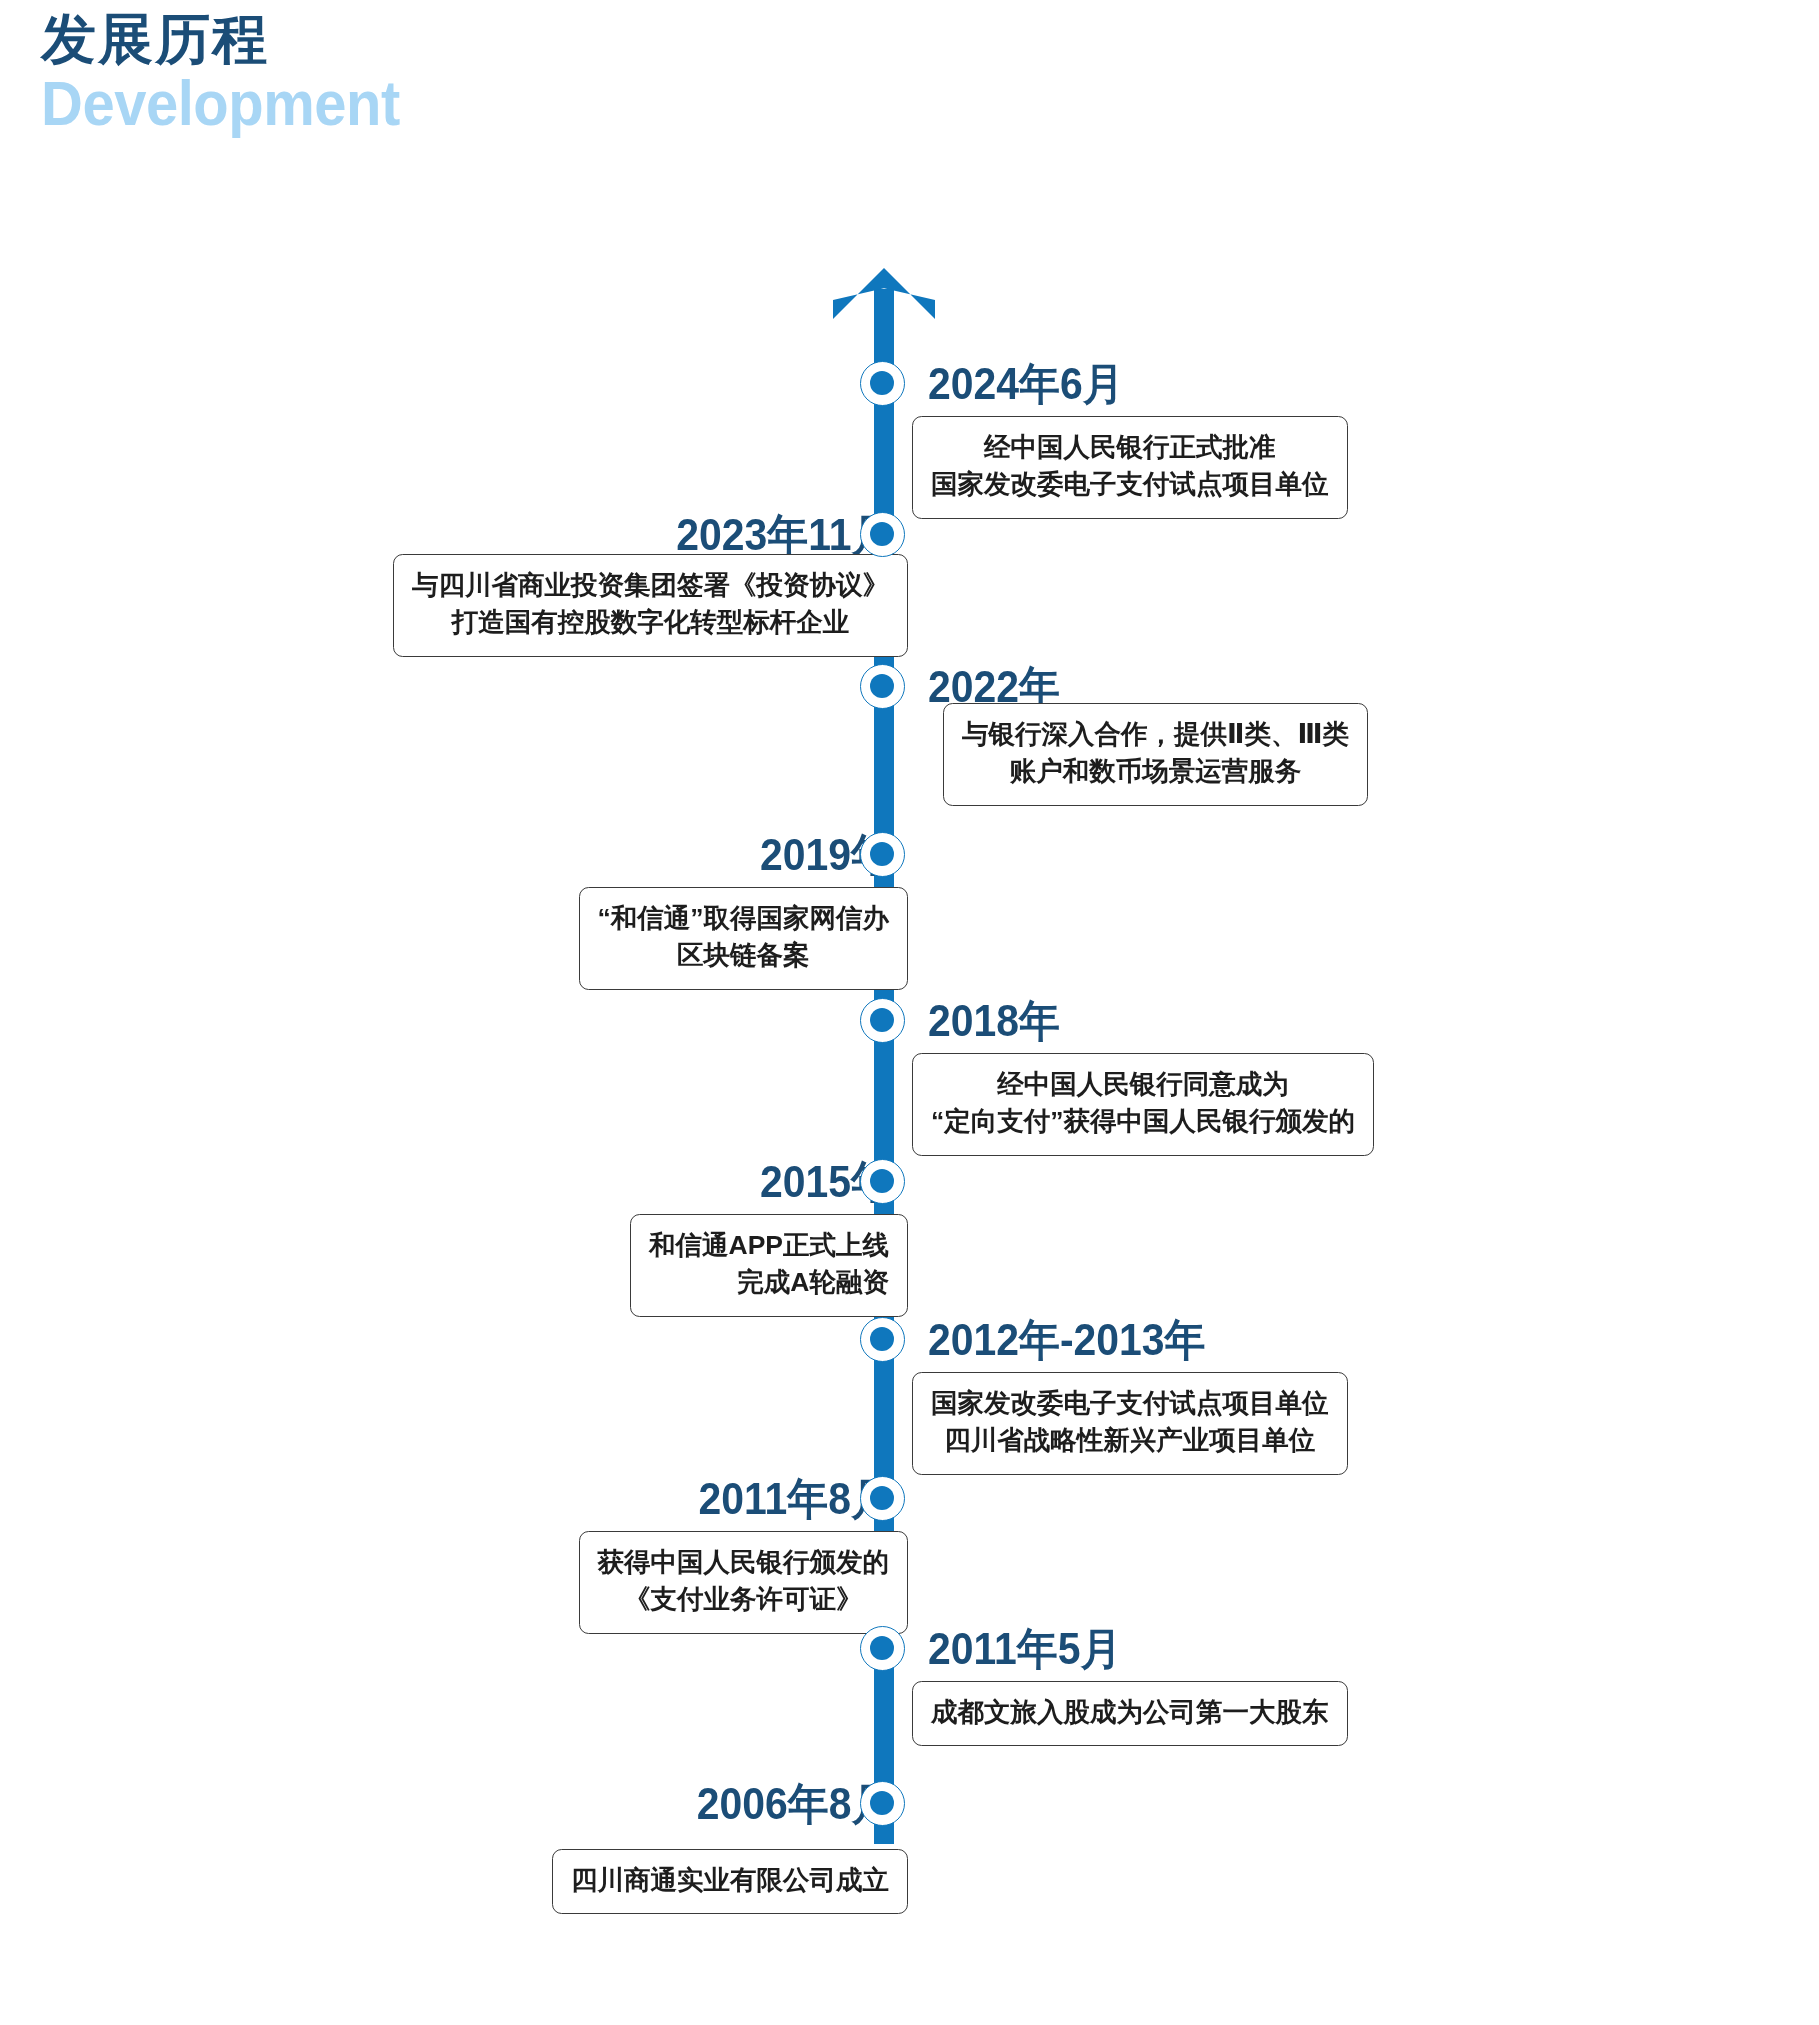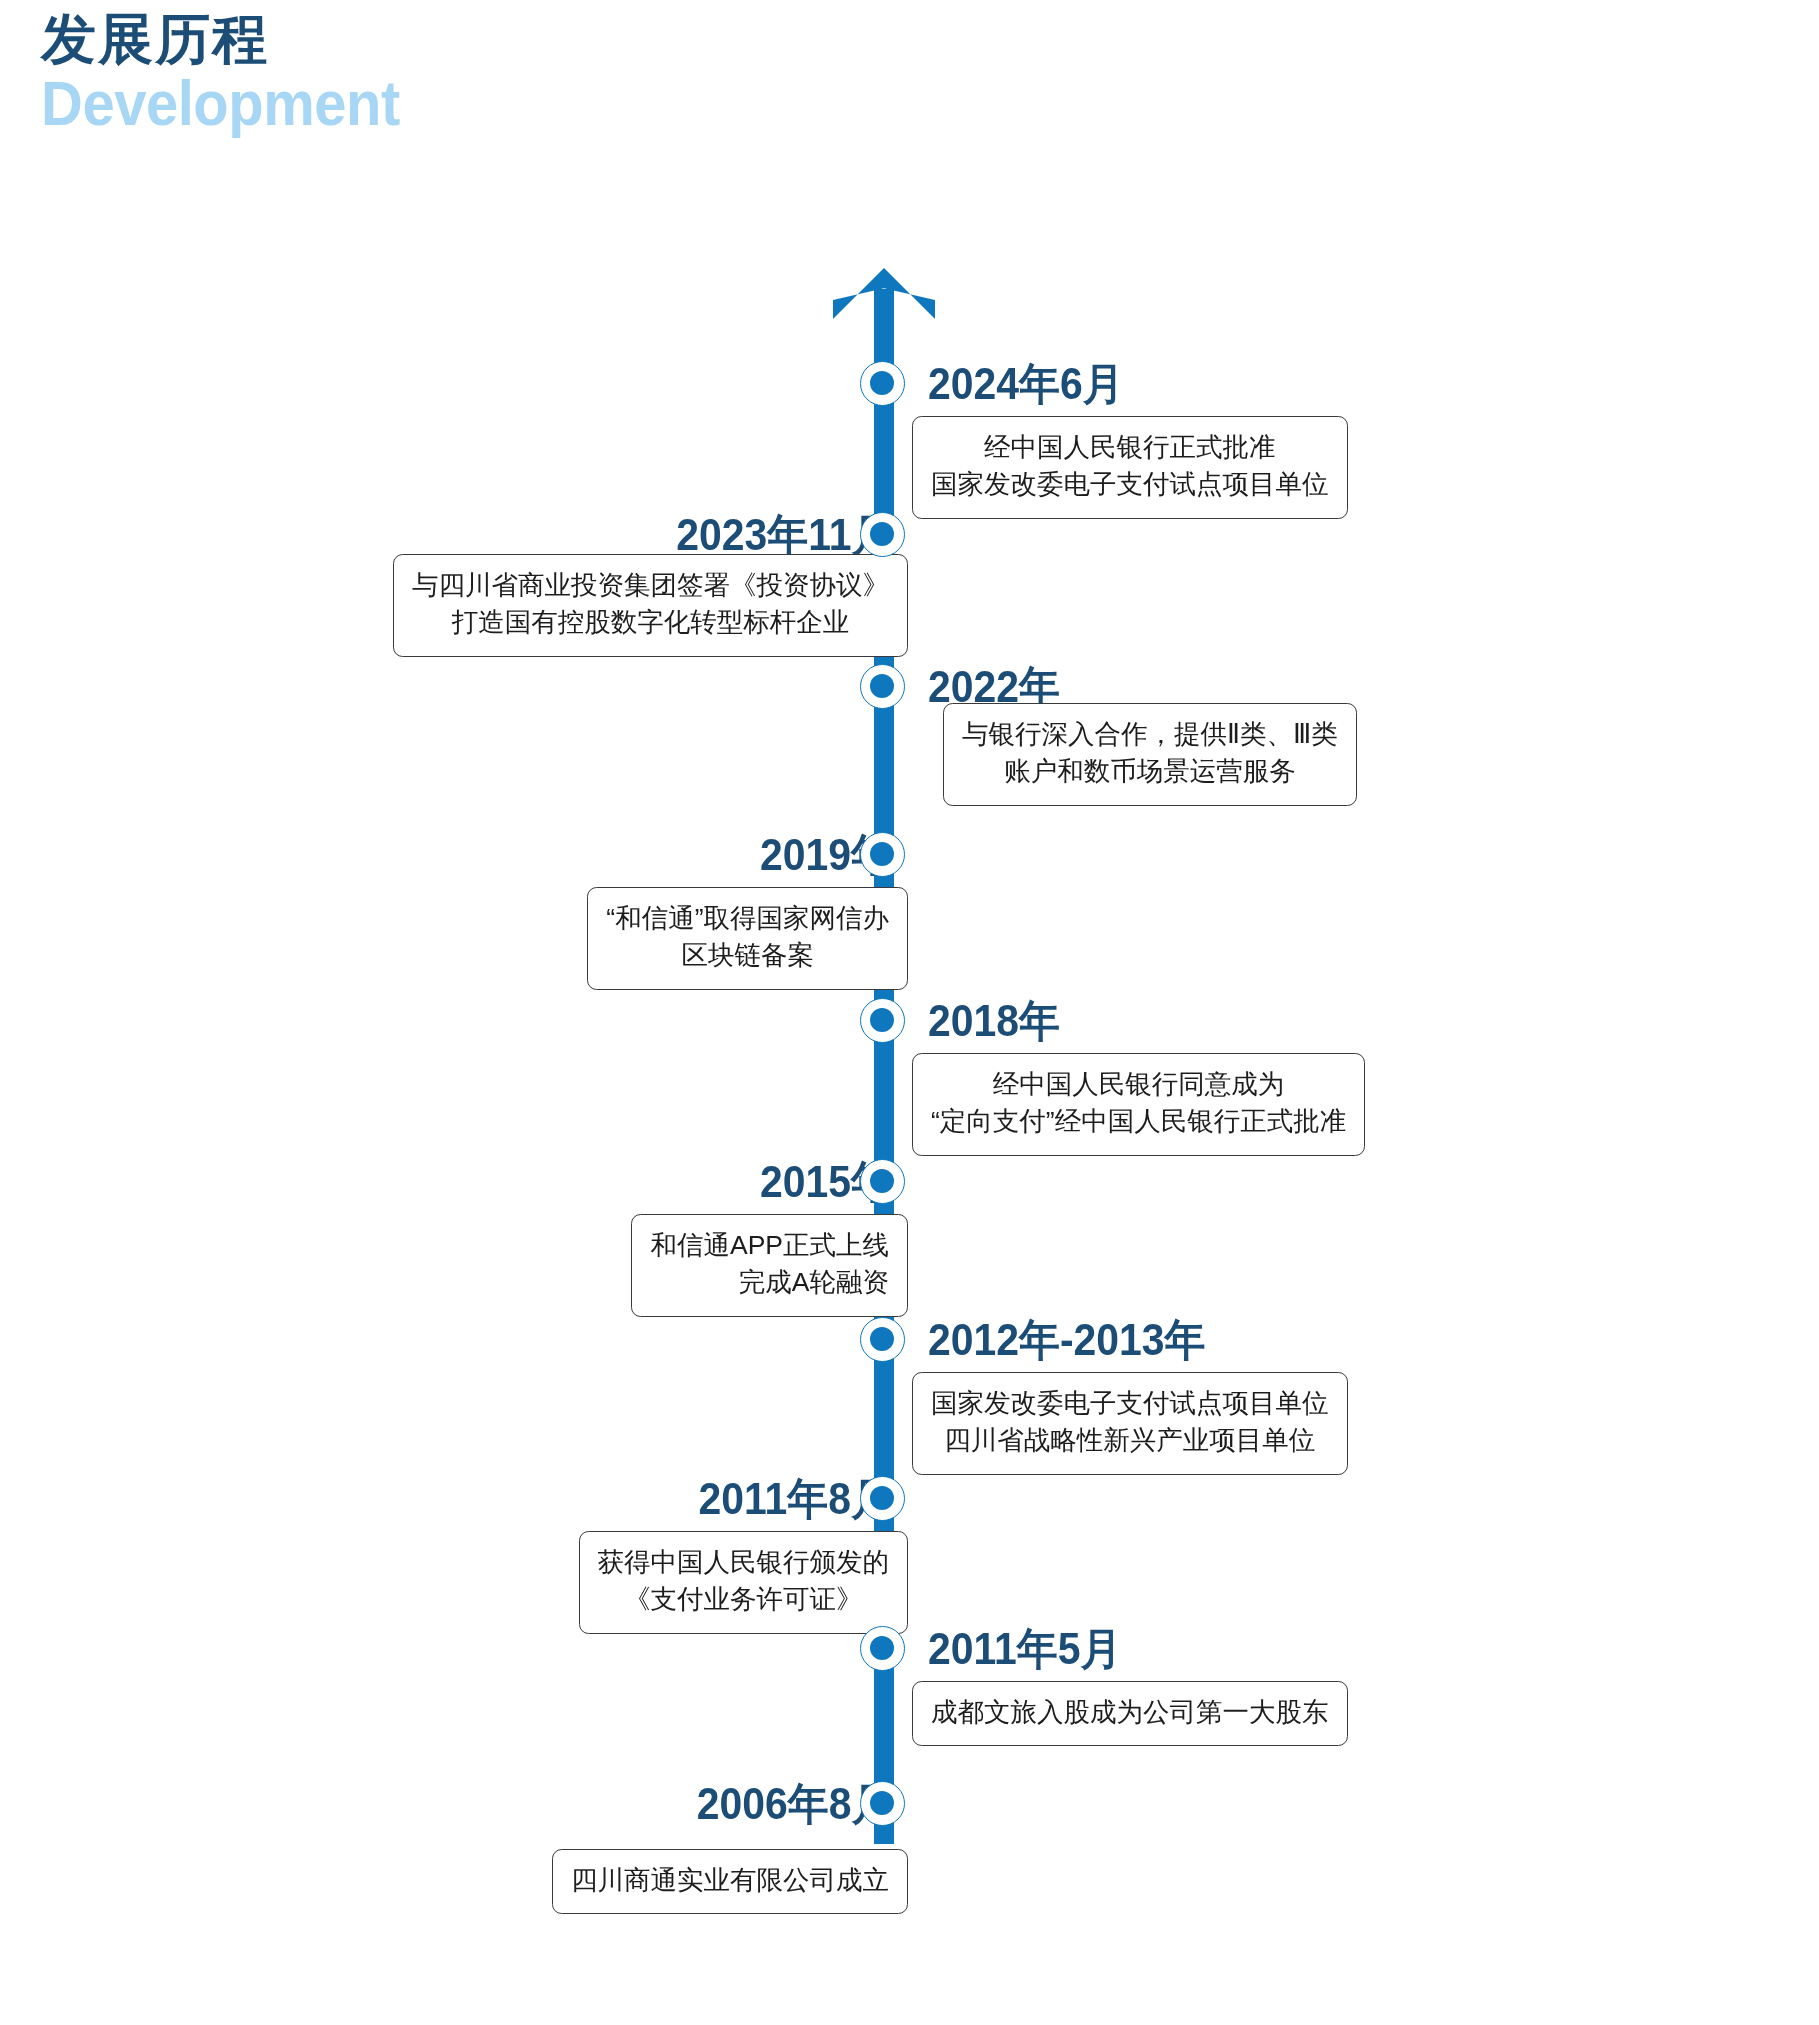--- a/index.html
+++ b/index.html
@@ -123,21 +123,21 @@
     box-sizing: border-box;
     padding: 11.7px 18px 14px 18px;
     text-align: center;
   }
   .box.right { left: 912px; }
   .box.left  { right: 912px; }
   .box .line {
     font-size: 26.5px;
     line-height: 1.42;
     color: #1d1d1d;
-    font-weight: 400;
+    font-weight: 700;
     white-space: nowrap;
   }
 </style>
 </head>
 <body>
 
 <div id="header">
   <div id="title-cn">发展历程</div>
   <div id="title-en">Development</div>
 </div>
@@ -195,21 +195,21 @@
       </div>
     </div>
     <div class="row" style="top: 1022px;">
       <div class="marker">
         <div class="ring"></div>
         <div class="dot"></div>
       </div>
       <div class="year right">2018年</div>
       <div class="box right" style="top: 31px;">
         <div class="line">经中国人民银行同意成为</div>
-        <div class="line">“定向支付”经中国人民银行正式批准</div>
+        <div class="line">“定向支付”获得中国人民银行颁发的</div>
       </div>
     </div>
     <div class="row" style="top: 1183px;">
       <div class="marker">
         <div class="ring"></div>
         <div class="dot"></div>
       </div>
       <div class="year left">2015年</div>
       <div class="box left" style="top: 31px; text-align: right;">
         <div class="line">和信通APP正式上线</div>

